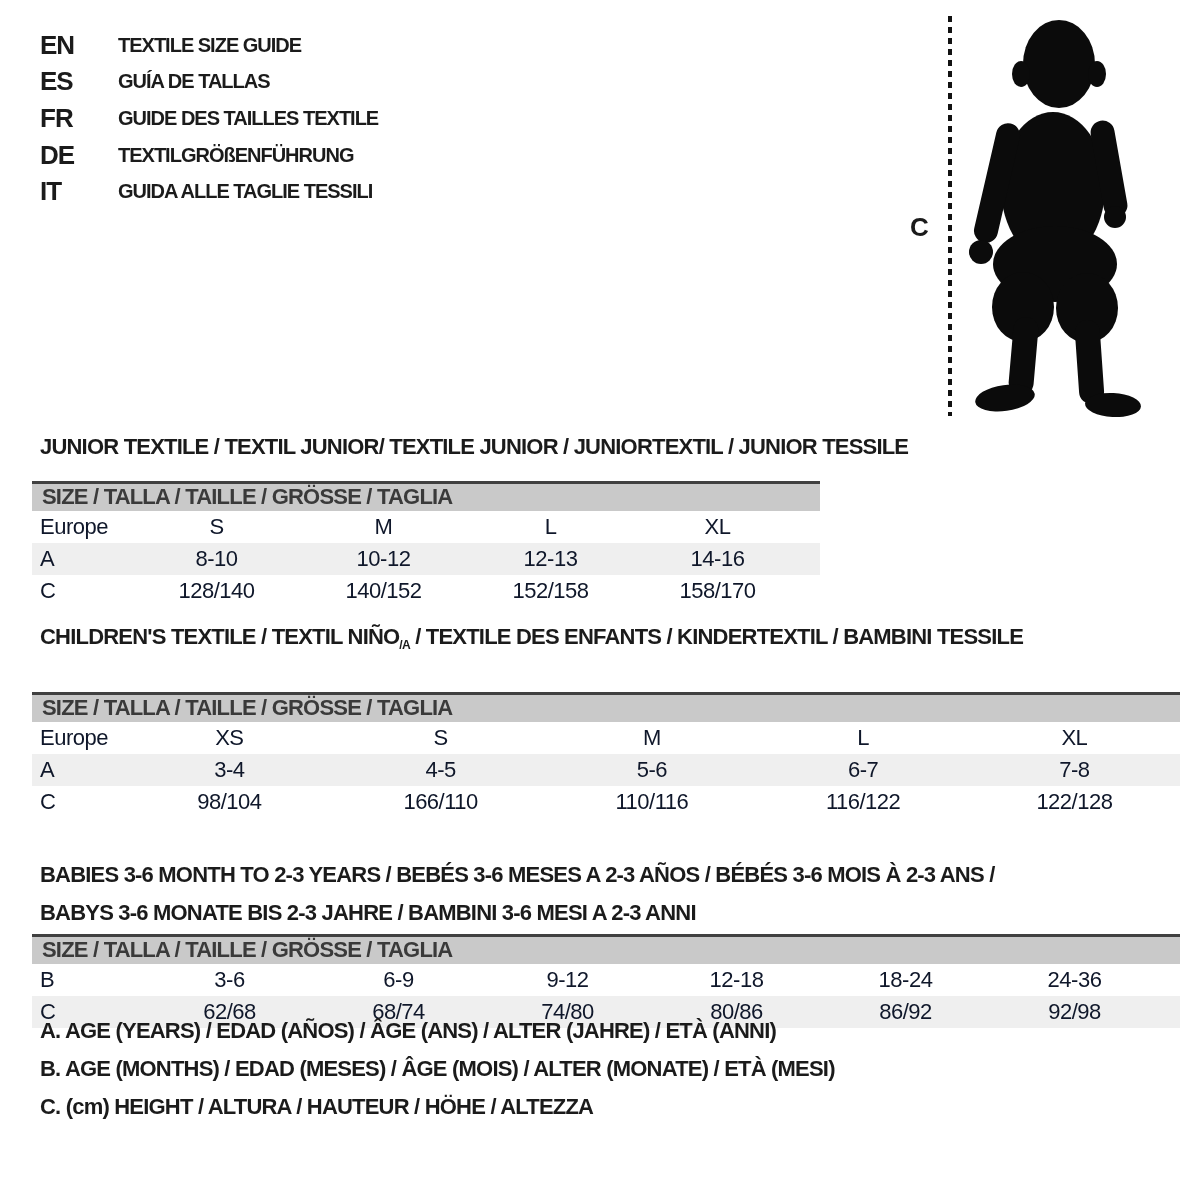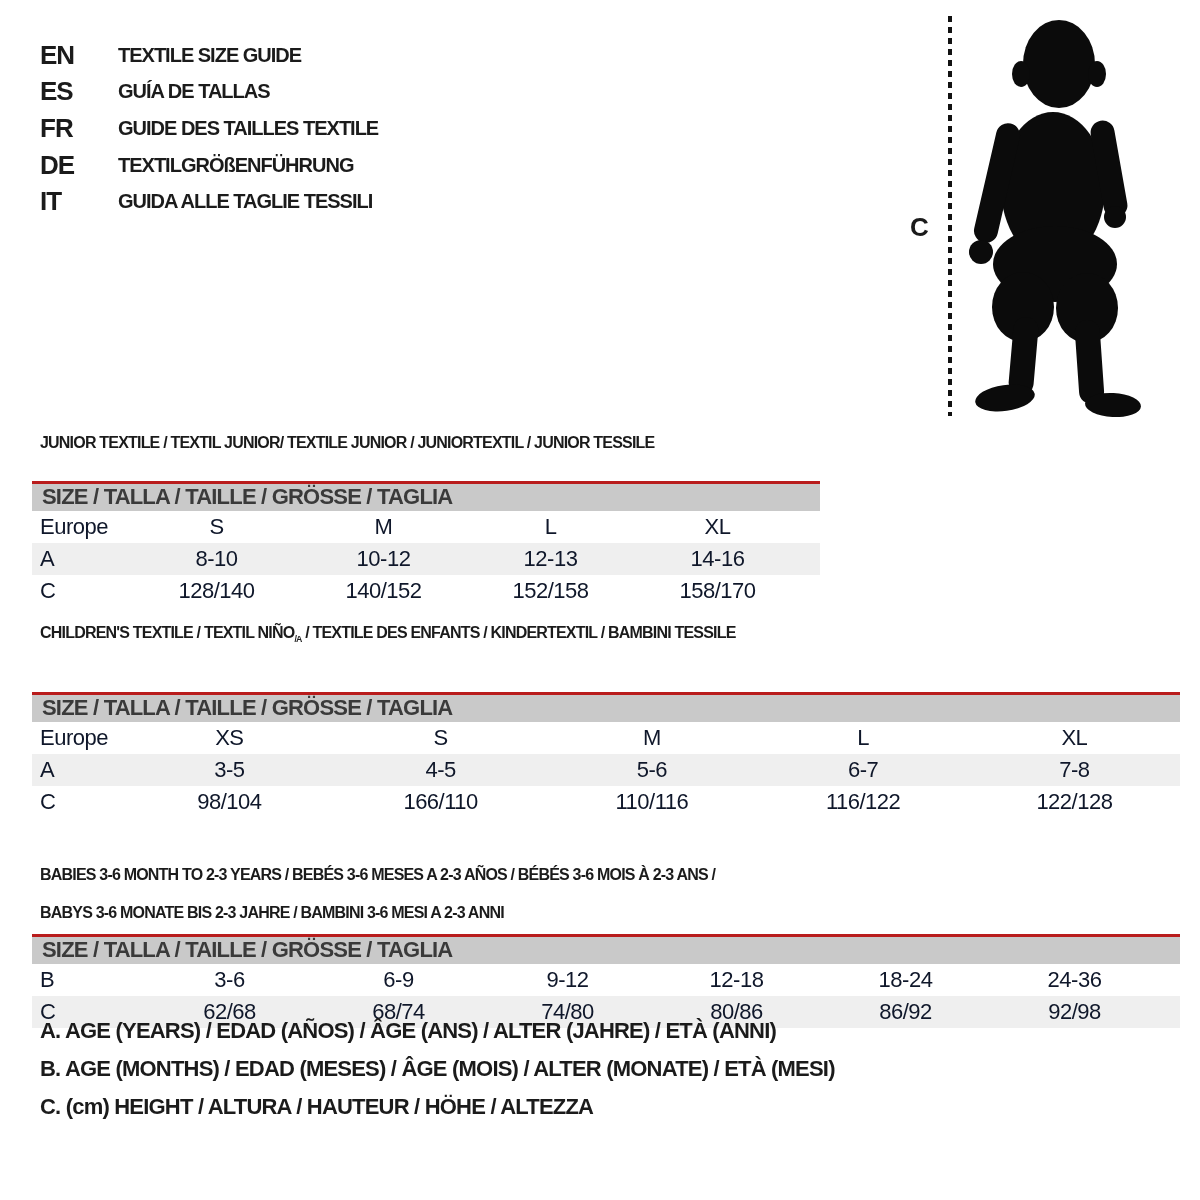--- a/index.html
+++ b/index.html
@@ -4,46 +4,46 @@
 <style>
   html,body{margin:0;padding:0;background:#ffffff;}
   body{
     width:1200px;height:1200px;position:relative;overflow:hidden;
     font-family:"Liberation Sans", sans-serif;color:#1b1b1b;
     -webkit-font-smoothing:antialiased;
   }
   .abs{position:absolute;}
 
   
-  .lang-list{left:40px;top:37px;}
+  .lang-list{left:40px;top:27px;}
   .lang-row{display:flex;height:36.6px;align-items:center;}
   .lang-code{width:78px;font-weight:700;font-size:26px;letter-spacing:-1px;}
   .lang-title{font-weight:700;font-size:20px;letter-spacing:-1px;white-space:nowrap;}
 
   
   .height-line{
     left:948px;top:16px;width:4px;height:400px;
     background:repeating-linear-gradient(180deg,#121212 0 6px,transparent 6px 11px);
   }
   .height-label{left:910px;top:212px;font-weight:700;font-size:26px;}
   .baby-svg{left:955px;top:12px;}
 
   
-  .sec-title{font-weight:700;font-size:16px;letter-spacing:-0.8px;white-space:nowrap;}
+  .sec-title{font-weight:700;font-size:22px;letter-spacing:-0.8px;white-space:nowrap;}
   .sec-title sub{font-size:0.55em;}
   .title-junior{left:40px;top:434px;}
   .title-children{left:40px;top:624px;}
   .title-babies{left:40px;top:856px;line-height:38px;}
   .legend{left:40px;top:1012px;line-height:38px;}
   .legend div{font-weight:700;font-size:22px;letter-spacing:-0.8px;white-space:nowrap;}
 
   
   .size-table{left:32px;}
   .size-bar{
-    height:27px;background:#c9c9c9;border-top:3px solid #b91c1c;
+    height:27px;background:#c9c9c9;border-top:3px solid #404040;
     line-height:26px;padding-left:10px;
     font-weight:700;font-size:22px;letter-spacing:-0.8px;color:#3a3a3a;
   }
   .t-row{display:flex;height:32px;line-height:32px;font-size:22px;letter-spacing:-0.5px;color:#0f172a;}
   .t-row.shaded{background:#efefef;}
   .t-lbl{padding-left:8px;box-sizing:border-box;}
   .t-cell{text-align:center;}
   .t-sp{flex:none;}
 
   .t1{top:481px;width:788px;}
@@ -143,21 +143,21 @@
     <span class="t-lbl">Europe</span>
     <span class="t-cell">XS</span>
     <span class="t-cell">S</span>
     <span class="t-cell">M</span>
     <span class="t-cell">L</span>
     <span class="t-cell">XL</span>
     <span class="t-sp"></span>
   </div>
   <div class="t-row shaded">
     <span class="t-lbl">A</span>
-    <span class="t-cell">3-5</span>
+    <span class="t-cell">3-4</span>
     <span class="t-cell">4-5</span>
     <span class="t-cell">5-6</span>
     <span class="t-cell">6-7</span>
     <span class="t-cell">7-8</span>
     <span class="t-sp"></span>
   </div>
   <div class="t-row">
     <span class="t-lbl">C</span>
     <span class="t-cell">98/104</span>
     <span class="t-cell">166/110</span>

